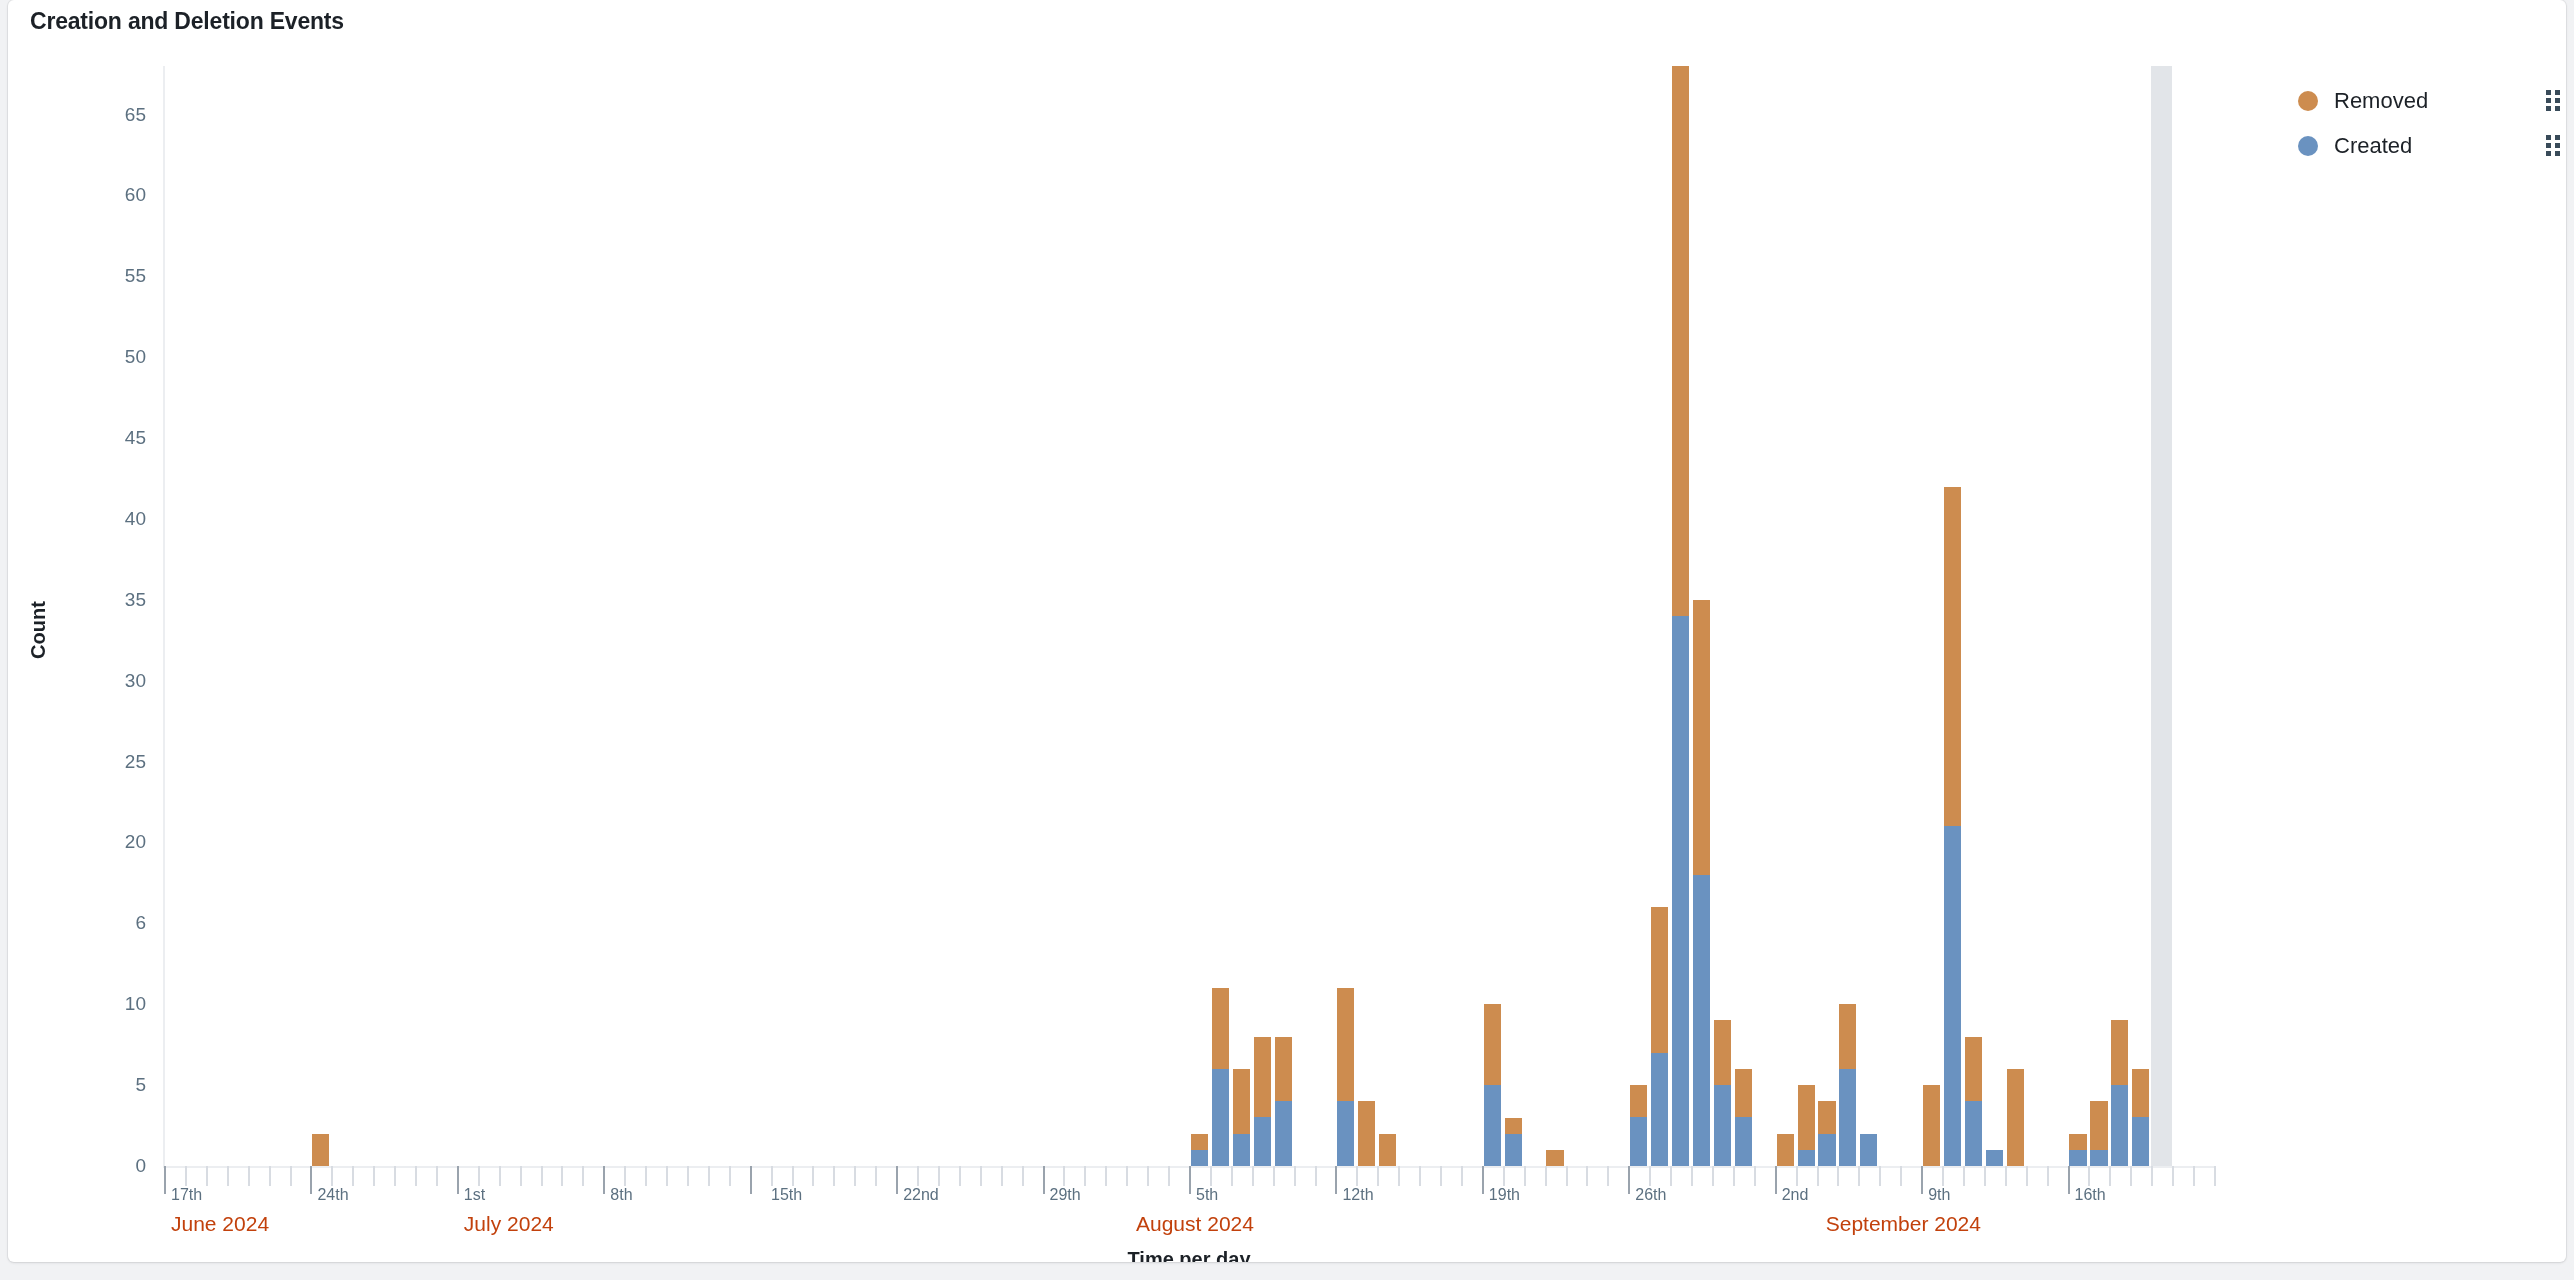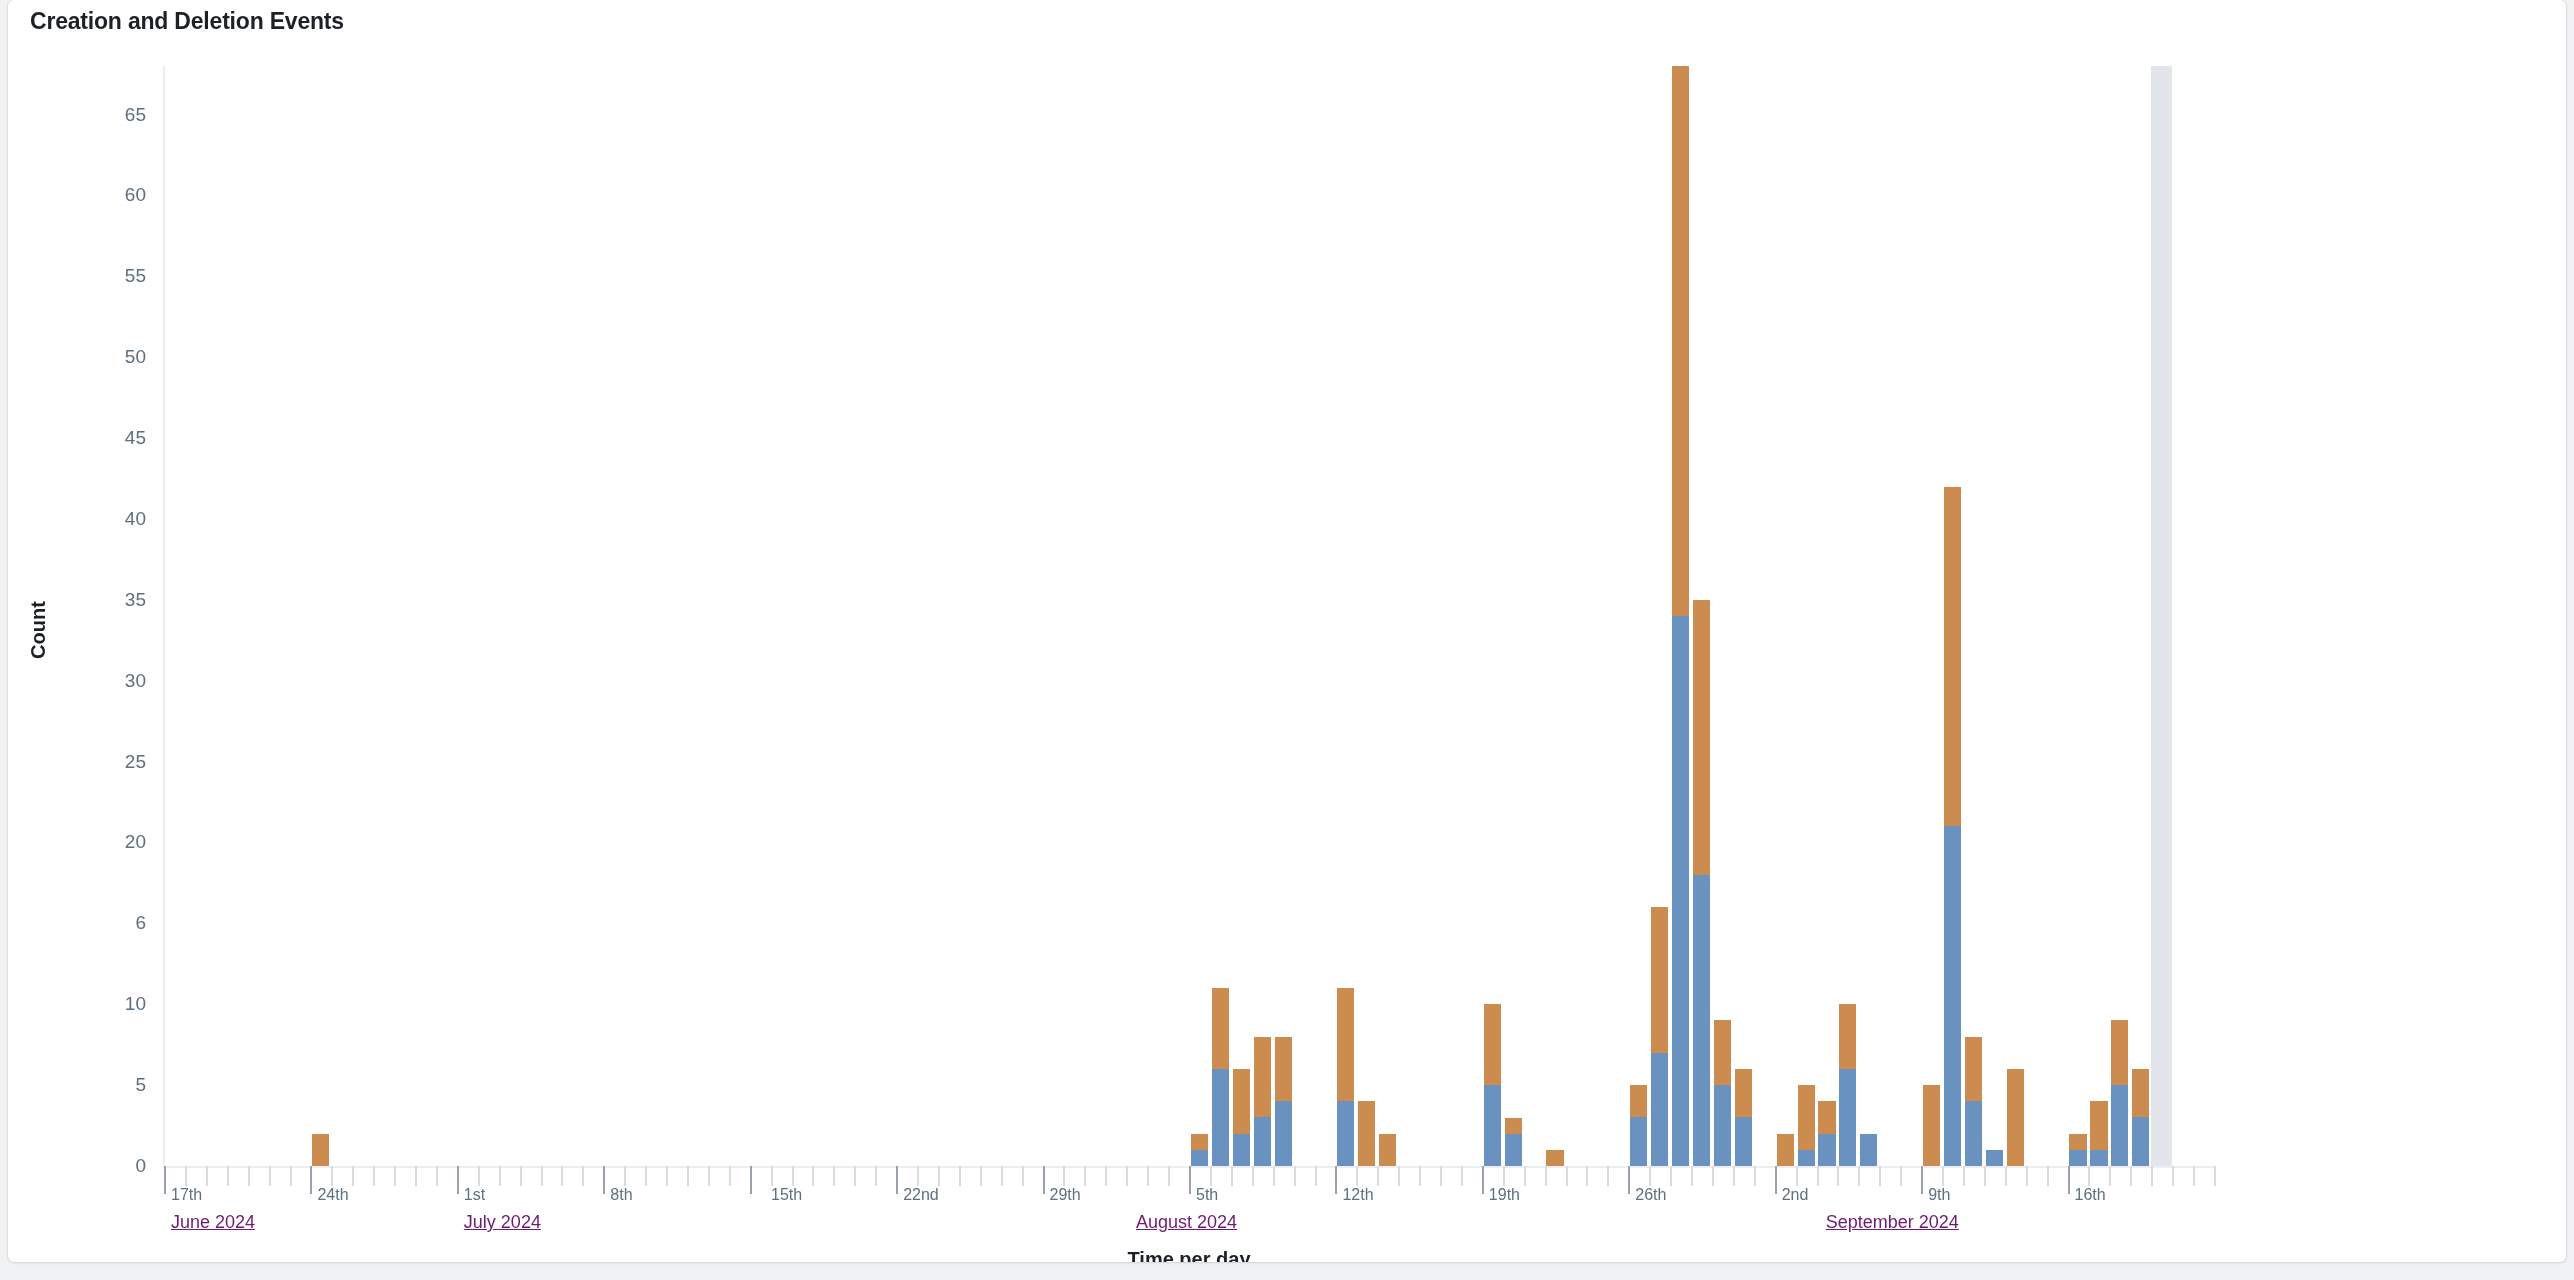--- a/index.html
+++ b/index.html
@@ -60,21 +60,21 @@
   
   .xticks{position:absolute;left:156px;top:1128px;width:2050px;height:90px;}
   .xticks .tick{
     position:absolute;top:0;width:2px;height:20px;background:#d8dce2;
   }
   .xticks .tick.major{height:28px;background:#9aa3ad;}
   .xticks .lab{
     position:absolute;top:20px;font-size:16px;color:#5c7080;white-space:nowrap;
   }
   .xticks .lab2{
-    position:absolute;top:46px;font-size:18px;color:#701a75;white-space:nowrap;text-decoration:underline;
+    position:absolute;top:46px;font-size:21px;color:#c2410c;white-space:nowrap;
   }
   .xtitle{
     position:absolute;left:1181px;top:1210px;
     transform:translateX(-50%);
     font-size:20px;font-weight:bold;color:#1c2127;white-space:nowrap;
   }
 
   
   .bar{position:absolute;bottom:0;}
   .seg{position:absolute;left:0;width:100%;}
@@ -392,14 +392,40 @@
         <div class="tick major" style="left: 1757.14px;"></div>
         <div class="lab" style="left: 1764.14px;">9th</div>
         <div class="tick major" style="left: 1903.57px;"></div>
         <div class="lab" style="left: 1910.57px;">16th</div>
       </div>
 
     <div class="xtitle">Time per day</div>
 
   </div>
 
+  <div class="legend" id="legend">
+      <div class="legend-row">
+        <span class="legend-dot" style="background: rgb(205, 140, 79);"></span>
+        <span class="legend-text">Removed</span>
+        <span class="legend-handle">
+          <i></i>
+          <i></i>
+          <i></i>
+          <i></i>
+          <i></i>
+          <i></i>
+        </span>
+      </div>
+      <div class="legend-row">
+        <span class="legend-dot" style="background: rgb(106, 146, 192);"></span>
+        <span class="legend-text">Created</span>
+        <span class="legend-handle">
+          <i></i>
+          <i></i>
+          <i></i>
+          <i></i>
+          <i></i>
+          <i></i>
+        </span>
+      </div>
+    </div>
 
 </div>
 
 </body></html>

